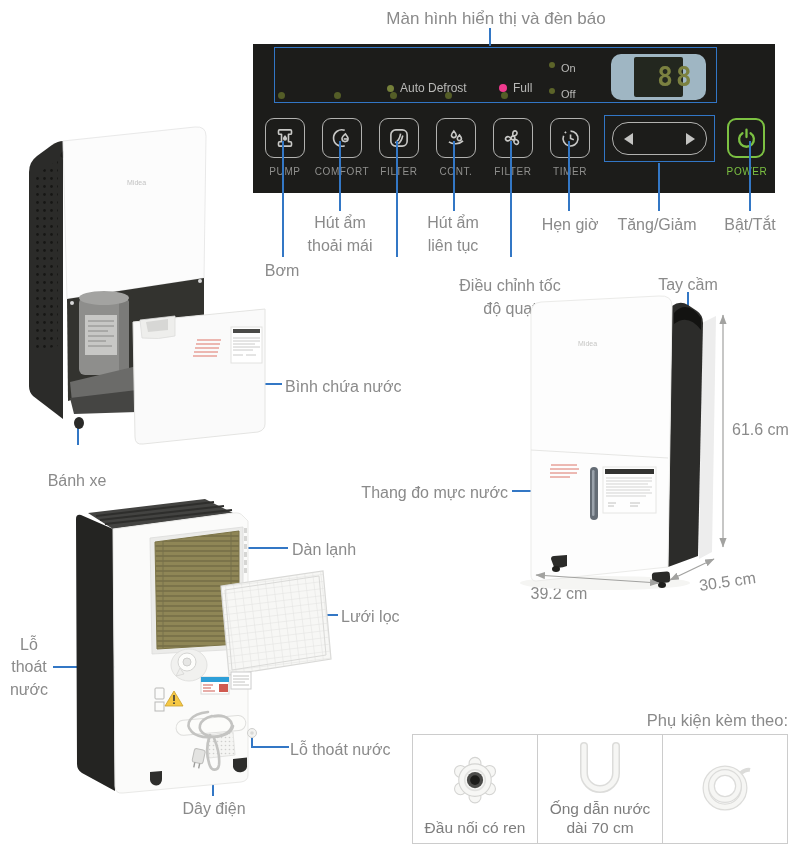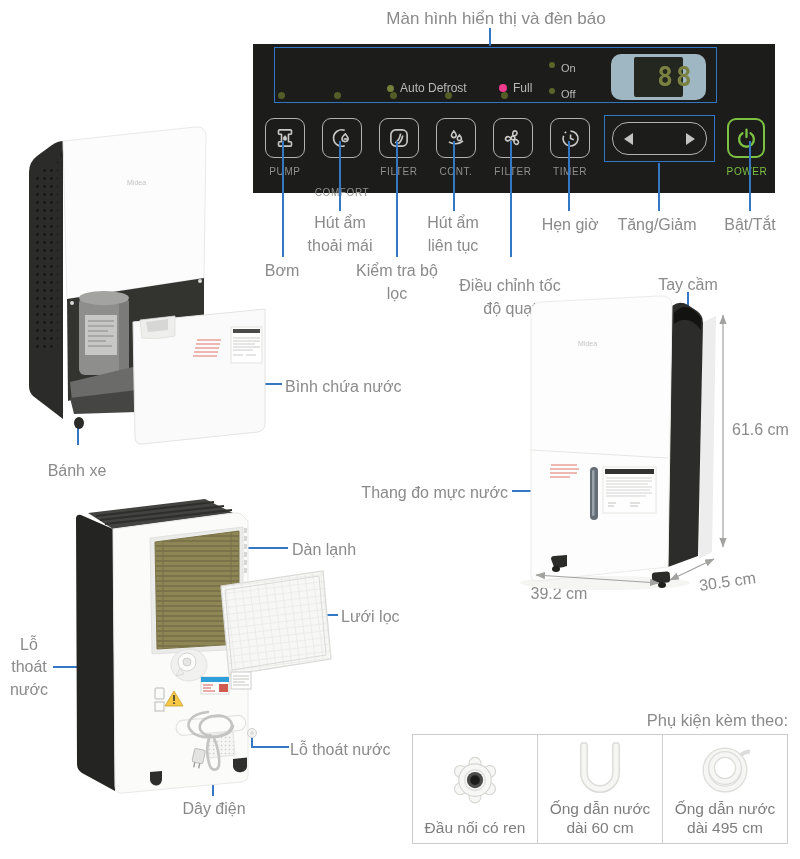--- a/index.html
+++ b/index.html
@@ -118,21 +118,21 @@
     </button>
     <button class="pbtn" style="left:297px;">
       <svg width="26" height="26" viewBox="0 0 24 24" fill="none" stroke="#c9c9c7" stroke-width="1.5">
         <path d="M12.5 5.6a6.9 6.9 0 1 1-6.4 4.3"></path>
         <path d="M7.2 7.4a7 7 0 0 1 2-1.4" stroke-dasharray="1.6 1.6"></path>
         <path d="M12.5 8.8v3.7l3 1.1"></path>
       </svg>
     </button>
 
     <div class="pbl" style="left:2px;">PUMP</div>
-    <div class="pbl" style="left:59px;margin-top:21px;">COMFORT</div>
+    <div class="pbl" style="left:59px;">COMFORT</div>
     <div class="pbl" style="left:116px;">FILTER</div>
     <div class="pbl" style="left:173px;">CONT.</div>
     <div class="pbl" style="left:230px;">FILTER</div>
     <div class="pbl" style="left:287px;">TIMER</div>
 
     <div class="arrbox"></div>
     <button class="arrctl">
       <span class="tri l"></span>
       <span class="tri r"></span>
     </button>
@@ -161,30 +161,29 @@
   <div class="bl h" style="left:512px;top:490px;width:80px;"></div>
   <div class="bl h" style="left:228px;top:547px;width:60px;"></div>
   <div class="bl h" style="left:306px;top:614px;width:32px;"></div>
   <div class="bl h" style="left:53px;top:666px;width:124px;"></div>
   <div class="bl v" style="left:212px;top:728px;height:68px;"></div>
   <div class="bl v" style="left:251px;top:738px;height:10px;"></div>
   <div class="bl h" style="left:251px;top:746px;width:38px;"></div>
 
   <div class="lbl ctr" style="left:252px;top:259px;width:60px;">Bơm</div>
   <div class="lbl ctr wrap" style="left:300px;top:211px;width:80px;">Hút ẩm thoải mái</div>
-  <div class="lbl ctr wrap" style="left:352px;top:259px;width:90px;">Kiểm tra bộ lọc</div>
   <div class="lbl ctr wrap" style="left:413px;top:211px;width:80px;">Hút ẩm liên tục</div>
   <div class="lbl ctr wrap" style="left:455px;top:274px;width:110px;">Điều chỉnh tốc độ quạt</div>
   <div class="lbl ctr" style="left:530px;top:213px;width:80px;">Hẹn giờ</div>
   <div class="lbl ctr" style="left:607px;top:213px;width:100px;">Tăng/Giảm</div>
   <div class="lbl ctr" style="left:705px;top:213px;width:90px;">Bật/Tắt</div>
 
   <div class="lbl ctr" style="left:648px;top:273px;width:80px;">Tay cầm</div>
   <div class="lbl" style="left:285px;top:375px;">Bình chứa nước</div>
-  <div class="lbl ctr" style="left:37px;top:459px;width:80px;">Bánh xe</div>
+  <div class="lbl ctr" style="left:37px;top:469px;width:80px;">Bánh xe</div>
   <div class="lbl rt" style="left:340px;top:481px;width:168px;">Thang đo mực nước</div>
   <div class="lbl" style="left:732px;top:418px;">61.6 cm</div>
   <div class="lbl ctr" style="left:526px;top:582px;width:66px;">39.2 cm</div>
   <div class="lbl" style="left:699px;top:570px;transform:rotate(-8deg);">30.5 cm</div>
   <div class="lbl" style="left:292px;top:538px;">Dàn lạnh</div>
   <div class="lbl" style="left:341px;top:605px;">Lưới lọc</div>
   <div class="lbl ctr wrap" style="left:4px;top:634px;width:50px;line-height:1.4;">Lỗ thoát nước</div>
   <div class="lbl ctr" style="left:174px;top:797px;width:80px;">Dây điện</div>
   <div class="lbl" style="left:290px;top:738px;">Lỗ thoát nước</div>
 
@@ -356,29 +355,28 @@
       </div>
       <div class="nm">Đầu nối có ren</div>
     </div>
     <div class="cell">
       <div class="art">
         <svg width="64" height="58" viewBox="0 0 64 58">
           <path d="M16 5 L16 32 A16 16 0 0 0 48 32 L48 5" fill="none" stroke="#dcdcda" stroke-width="8" stroke-linecap="round"></path>
           <path d="M16 5 L16 32 A16 16 0 0 0 48 32 L48 5" fill="none" stroke="#f6f6f4" stroke-width="5" stroke-linecap="round"></path>
         </svg>
       </div>
-      <div class="nm">Ống dẫn nước dài 60 cm</div>
+      <div class="nm">Ống dẫn nước dài 70 cm</div>
     </div>
     <div class="cell">
       <div class="art">
         <svg width="58" height="54" viewBox="0 0 58 54">
           <circle cx="29" cy="27" r="19" fill="none" stroke="#dcdcda" stroke-width="7"></circle>
           <circle cx="29" cy="27" r="19" fill="none" stroke="#f6f6f4" stroke-width="4.5"></circle>
           <circle cx="29" cy="25" r="13.5" fill="none" stroke="#dcdcda" stroke-width="7"></circle>
           <circle cx="29" cy="25" r="13.5" fill="none" stroke="#f6f6f4" stroke-width="4.5"></circle>
           <path d="M45 12 q5 -4 9 -3" fill="none" stroke="#dcdcda" stroke-width="4"></path>
         </svg>
       </div>
-      <div class="nm">Ống dẫn nước dài 495 cm</div>
     </div>
   </div>
 
 </div>
 
 </body></html>

